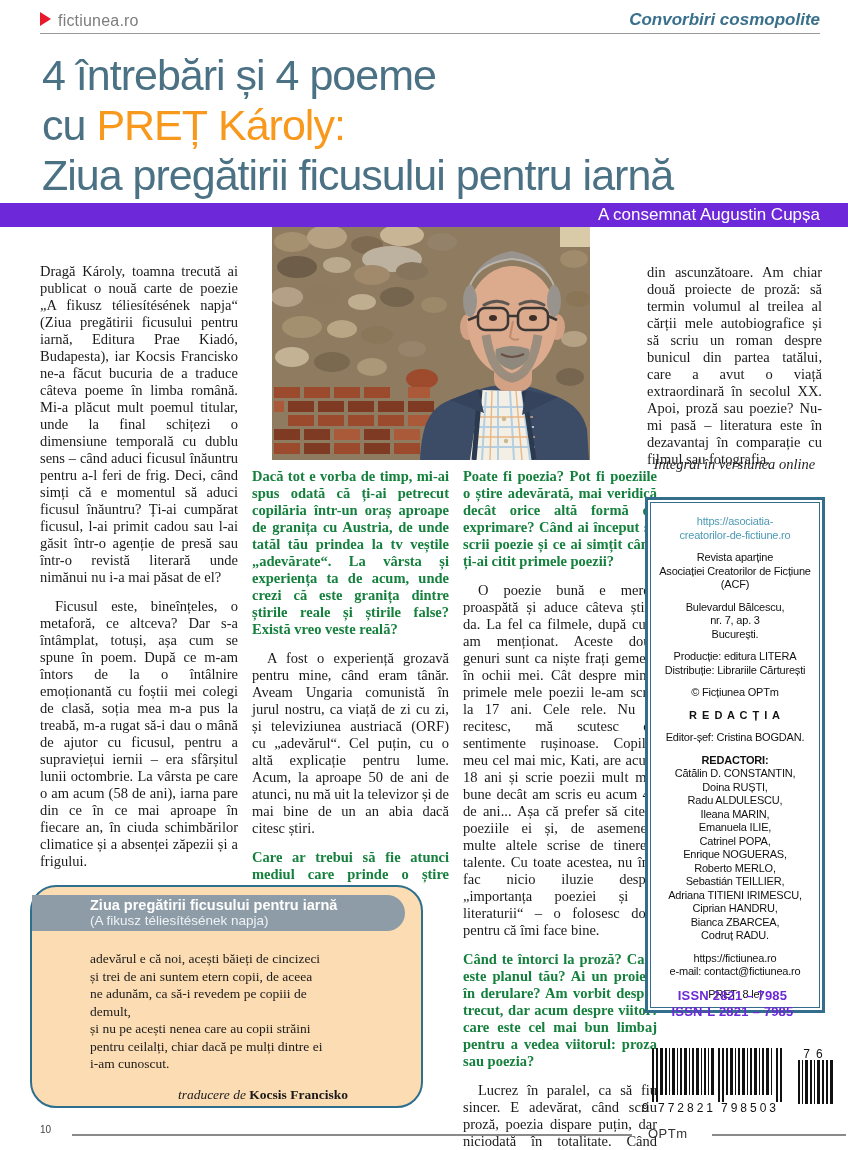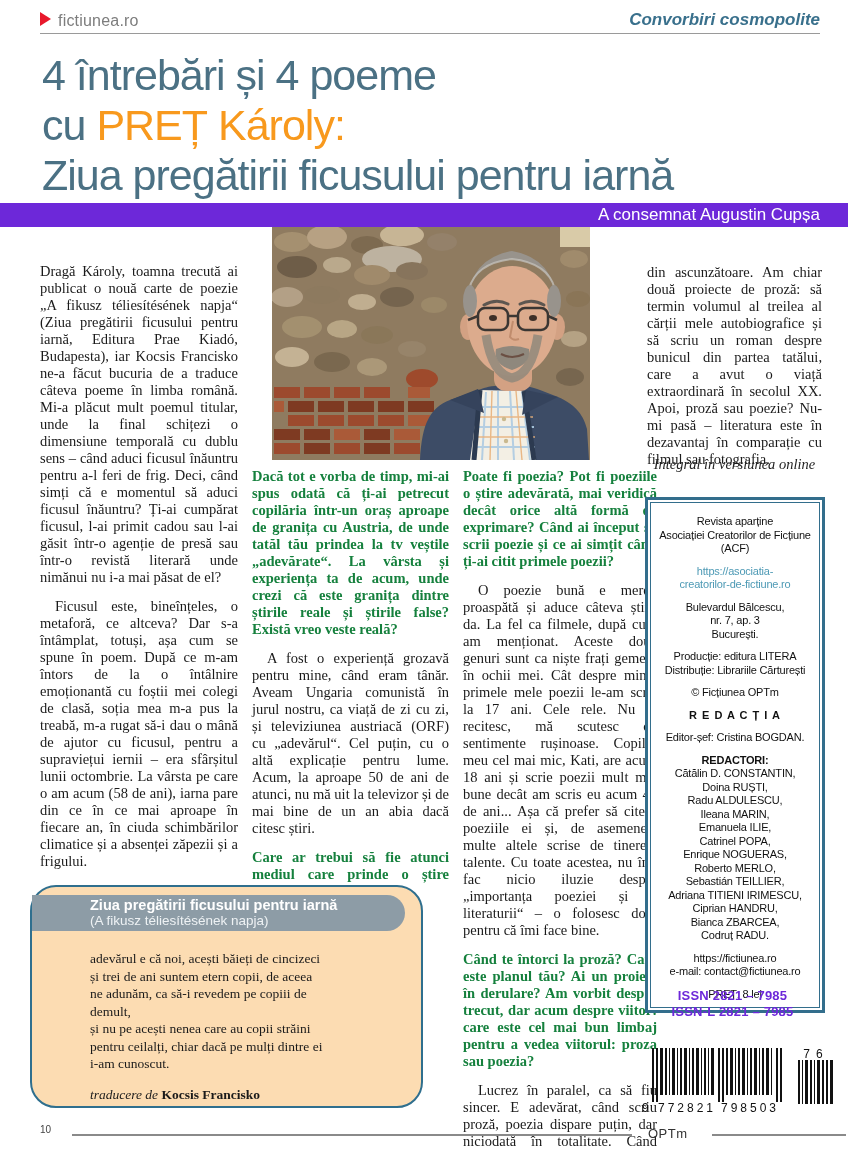--- a/index.html
+++ b/index.html
@@ -51,21 +51,21 @@
   .poembox{position:absolute;left:30px;top:885px;width:393px;height:223px;box-sizing:border-box;
         background:#fcdcb2;border:2px solid #2f6f8e;border-radius:26px;}
   .poembox .pband{position:absolute;left:0;top:8px;width:373px;height:36px;background:#8d9ca6;
         border-radius:0 18px 18px 0;color:#fff;font-family:"Liberation Sans",sans-serif;
         padding:2px 0 0 58px;box-sizing:border-box;}
   .poembox .pband .t1{font-size:14.5px;font-weight:bold;line-height:16px;}
   .poembox .pband .t2{font-size:13.5px;font-weight:300;line-height:15px;color:#eef2f4;}
   .poembox .pcontent{position:absolute;left:58px;top:50px;width:258px;}
   .poembox .pauthor{text-align:right;font-weight:bold;font-size:15px;}
   .poembox .plines{margin-top:13px;font-size:13.5px;line-height:17.5px;}
-  .poembox .ptrans{margin-top:14px;text-align:left;font-size:13.5px;}
+  .poembox .ptrans{margin-top:14px;text-align:right;font-size:13.5px;}
   .poembox .ptrans .tp{font-style:italic;}
   .poembox .ptrans .tn{font-weight:bold;}
   
   .issn{position:absolute;left:640px;top:988px;width:185px;text-align:center;
         font-family:"Liberation Sans",sans-serif;font-size:13px;line-height:16px;
         font-weight:bold;color:#6d28d9;letter-spacing:.2px;}
   .barcode{position:absolute;left:640px;top:1048px;}
   
   .pageno{position:absolute;left:40px;top:1124px;font-family:"Liberation Sans",sans-serif;
         font-size:10px;color:#444;}
@@ -234,27 +234,27 @@
   </div>
 
   <div class="col" id="col4">
     <p class="cont">din ascunzătoare. Am chiar două proiecte de proză: să termin volumul al treilea al cărții mele autobiografice și să scriu un roman despre bunicul din partea tatălui, care a avut o viață extraordinară în secolul XX. Apoi, proză sau poezie? Nu-mi pasă – literatura este în dezavantaj în comparație cu filmul sau fotografia.</p>
   </div>
   <div class="online-note">Integral în versiunea online</div>
 
   <div class="infobox">
     <div class="inner">
       <div class="grp">
+        <div class="link">https://asociatia-</div>
+        <div class="link">creatorilor-de-fictiune.ro</div>
+      </div>
+      <div class="grp">
         <div>Revista aparține</div>
         <div>Asociației Creatorilor de Ficțiune</div>
         <div>(ACF)</div>
-      </div>
-      <div class="grp">
-        <div class="link">https://asociatia-</div>
-        <div class="link">creatorilor-de-fictiune.ro</div>
       </div>
       <div class="grp">
         <div>Bulevardul Bălcescu,</div>
         <div>nr. 7, ap. 3</div>
         <div>București.</div>
       </div>
       <div class="grp">
         <div>Producție: editura LITERA</div>
         <div>Distribuție: Librariile Cărturești</div>
       </div>

